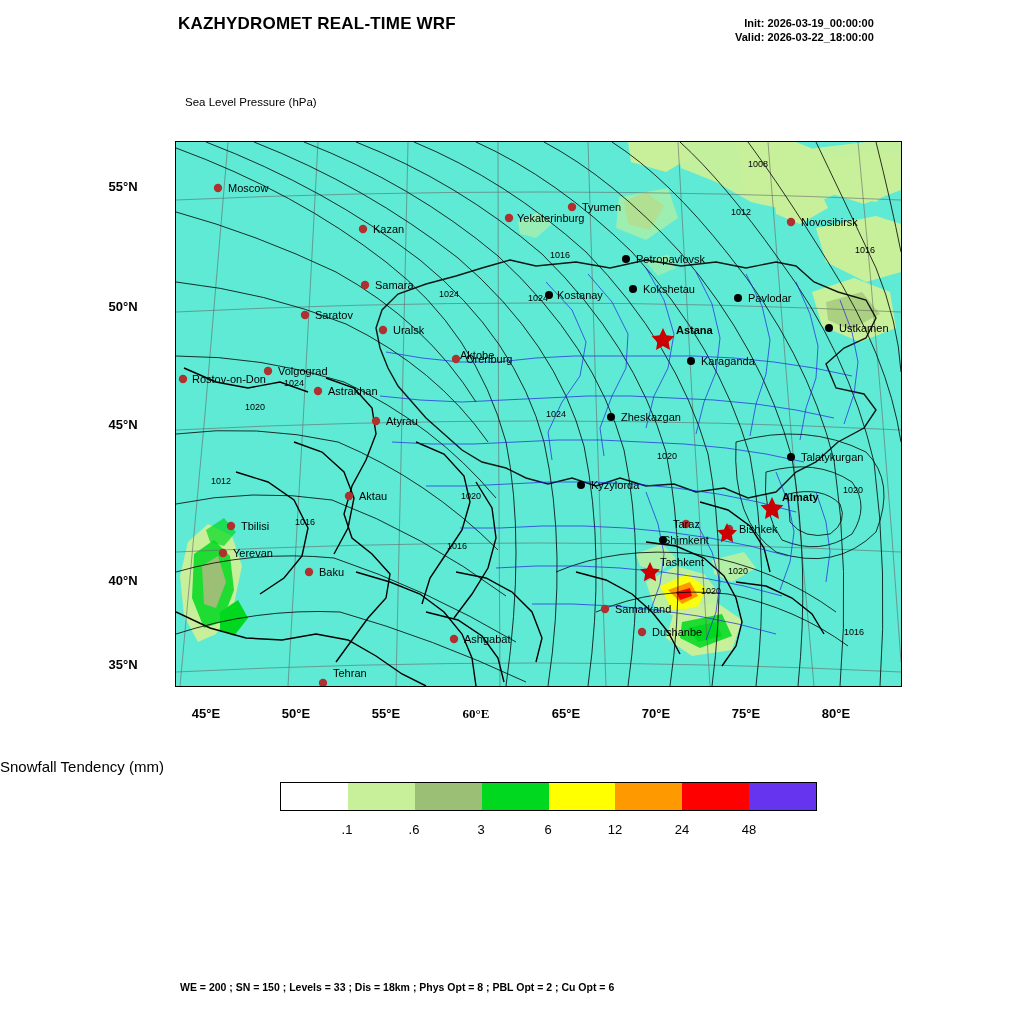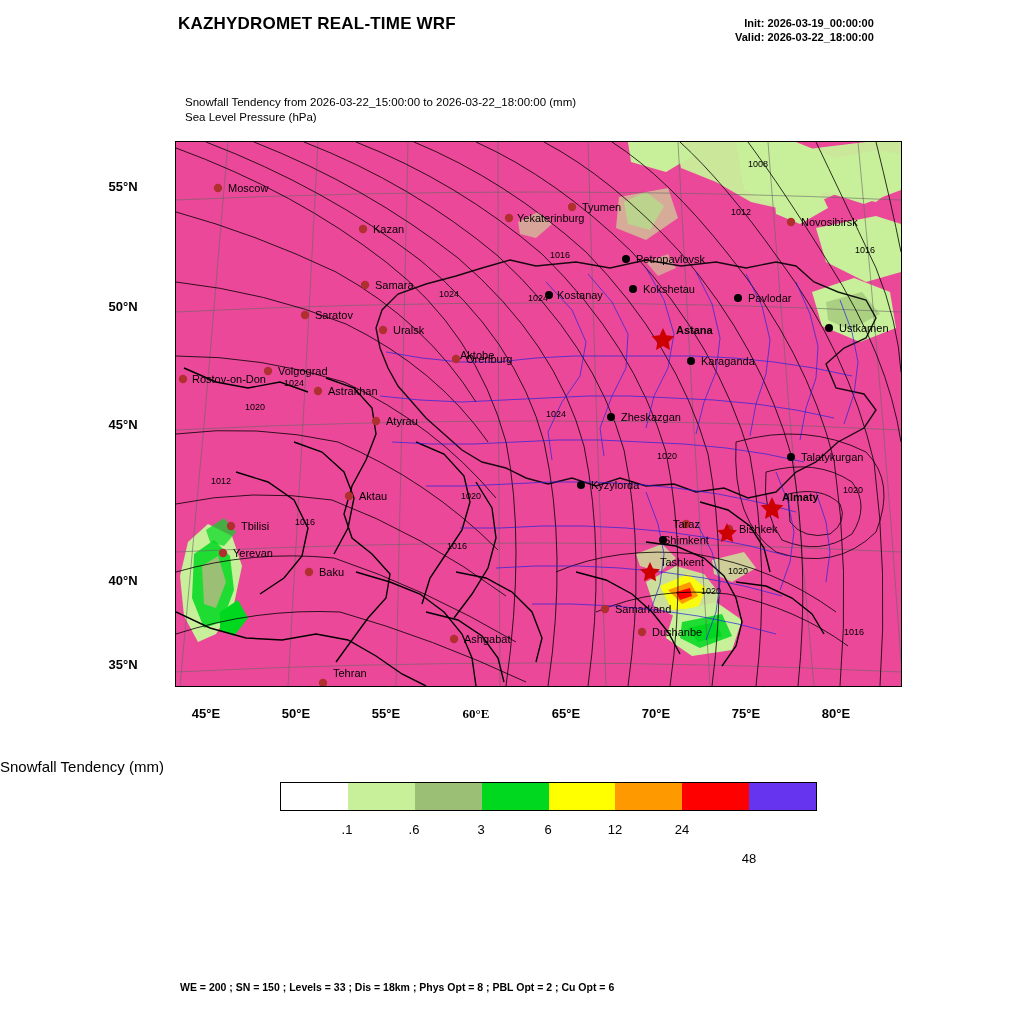--- a/index.html
+++ b/index.html
@@ -39,21 +39,21 @@
     line-height: 15px;
   }
 
   
   #map-frame {
     left: 175px; top: 141px;
     width: 727px; height: 546px;
     border: 1px solid #000;
     box-sizing: border-box;
     overflow: hidden;
-    background: #ec4899;
+    background: #5eead4;
   }
   #map-svg { display:block; }
 
   
   .axis-lab {
     font-size: 13px;
     font-weight: bold;
   }
   .ylab { text-align: center; width: 70px; }
   .xlab { text-align: center; width: 70px; }
@@ -98,21 +98,20 @@
 </head>
 <body>
 
 <div class="abs" id="main-title">KAZHYDROMET REAL-TIME WRF</div>
 <div class="abs" id="init-valid">
   <div>Init: 2026-03-19_00:00:00</div>
   <div>Valid: 2026-03-22_18:00:00</div>
 </div>
 
 <div class="abs" id="subtitle-block">
-  <div>Snowfall Tendency from 2026-03-22_15:00:00 to 2026-03-22_18:00:00   (mm)</div>
   <div>Sea Level Pressure   (hPa)</div>
 </div>
 
 <div class="abs" id="map-frame">
   <svg id="map-svg" width="725" height="544" viewBox="0 0 725 544" xmlns="http://www.w3.org/2000/svg">
     <defs>
       <clipPath id="frameclip">
           <rect x="0" y="0" width="725" height="544"></rect>
         </clipPath>
     </defs>
@@ -391,18 +390,18 @@
   <div style="background:#ff0000"></div>
   <div style="background:#6633ee"></div>
 </div>
 <div class="abs" id="cbar-ticks">
   <div class="cbar-tick" style="left:42px;">.1</div>
   <div class="cbar-tick" style="left:109px;">.6</div>
   <div class="cbar-tick" style="left:176px;">3</div>
   <div class="cbar-tick" style="left:243px;">6</div>
   <div class="cbar-tick" style="left:310px;">12</div>
   <div class="cbar-tick" style="left:377px;">24</div>
-  <div class="cbar-tick" style="left:444px;margin-top:29px;">48</div>
+  <div class="cbar-tick" style="left:444px;">48</div>
 </div>
 
 <div class="abs" id="footer">
   <div>WE = 200 ; SN = 150 ; Levels = 33 ; Dis = 18km ; Phys Opt = 8 ; PBL Opt = 2 ; Cu Opt = 6</div>
 </div>
 
 </body></html>

